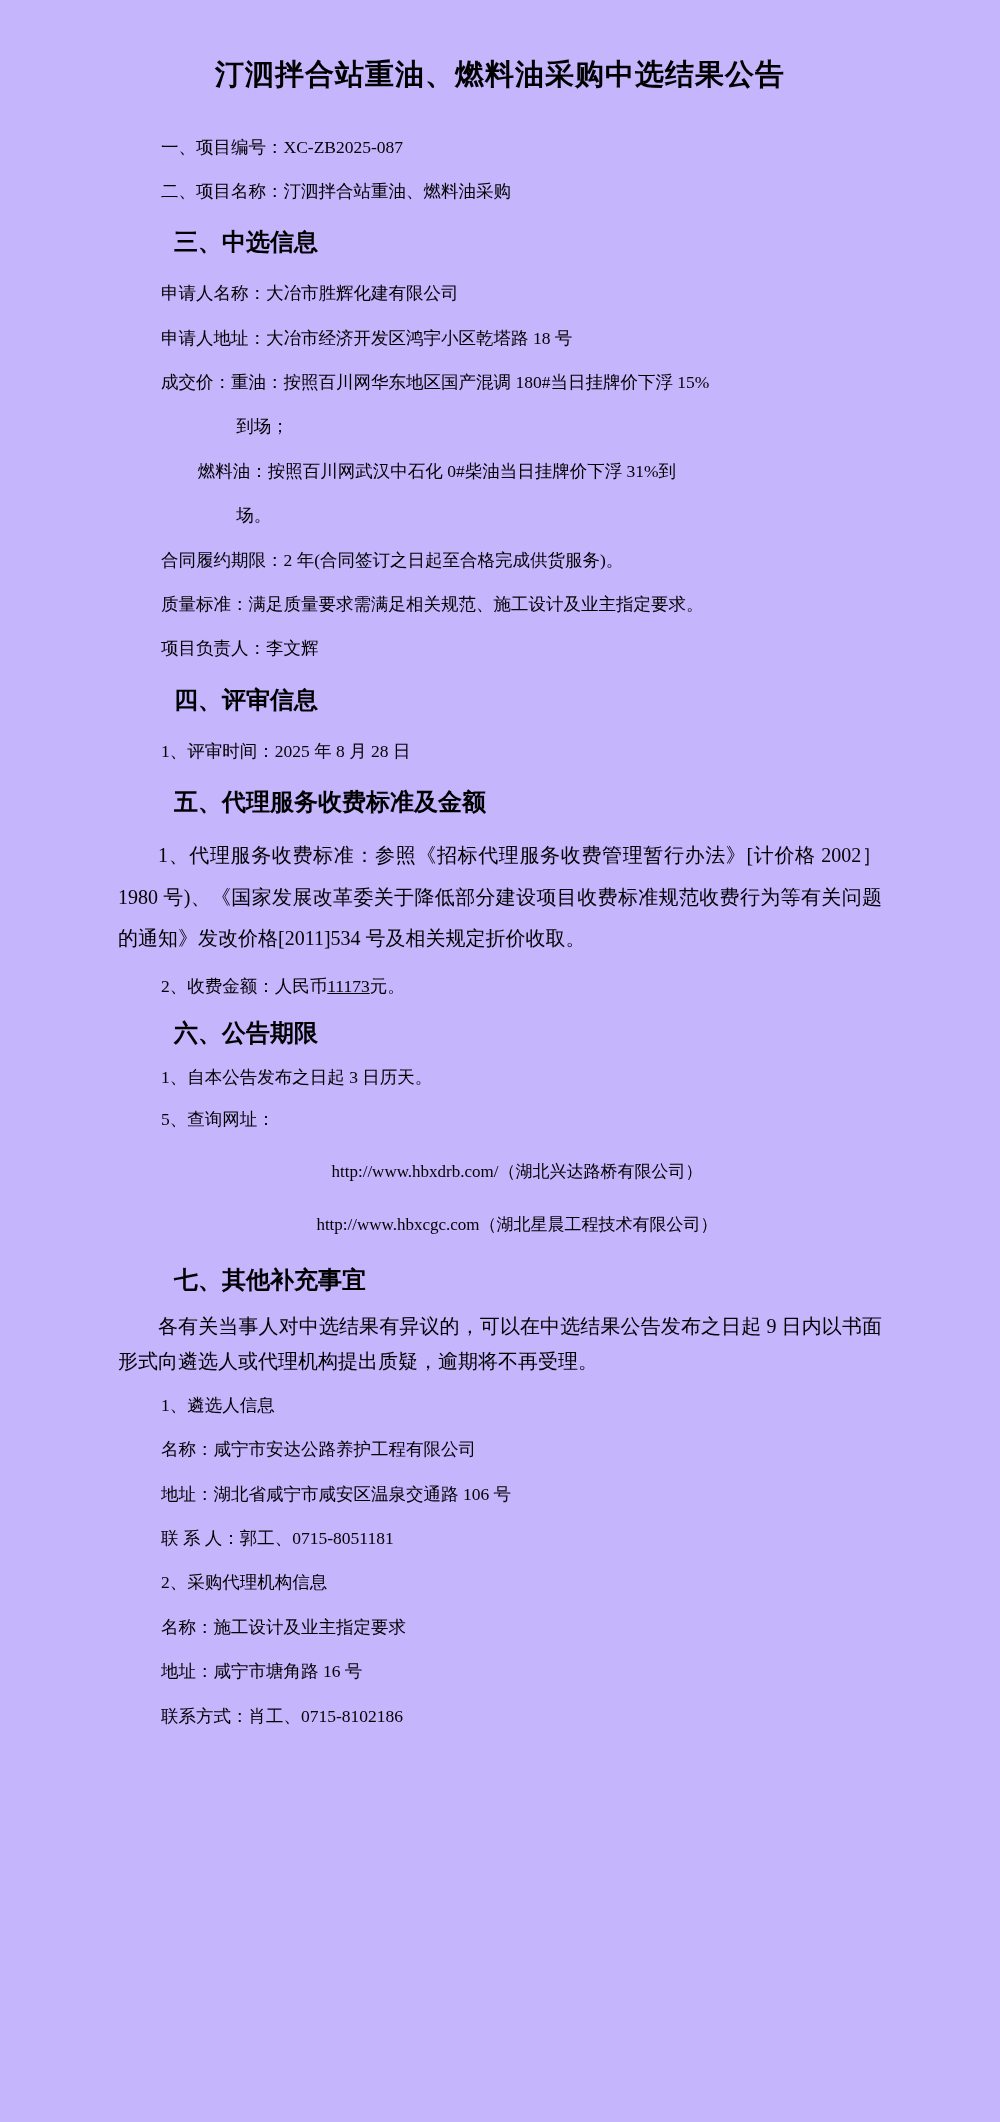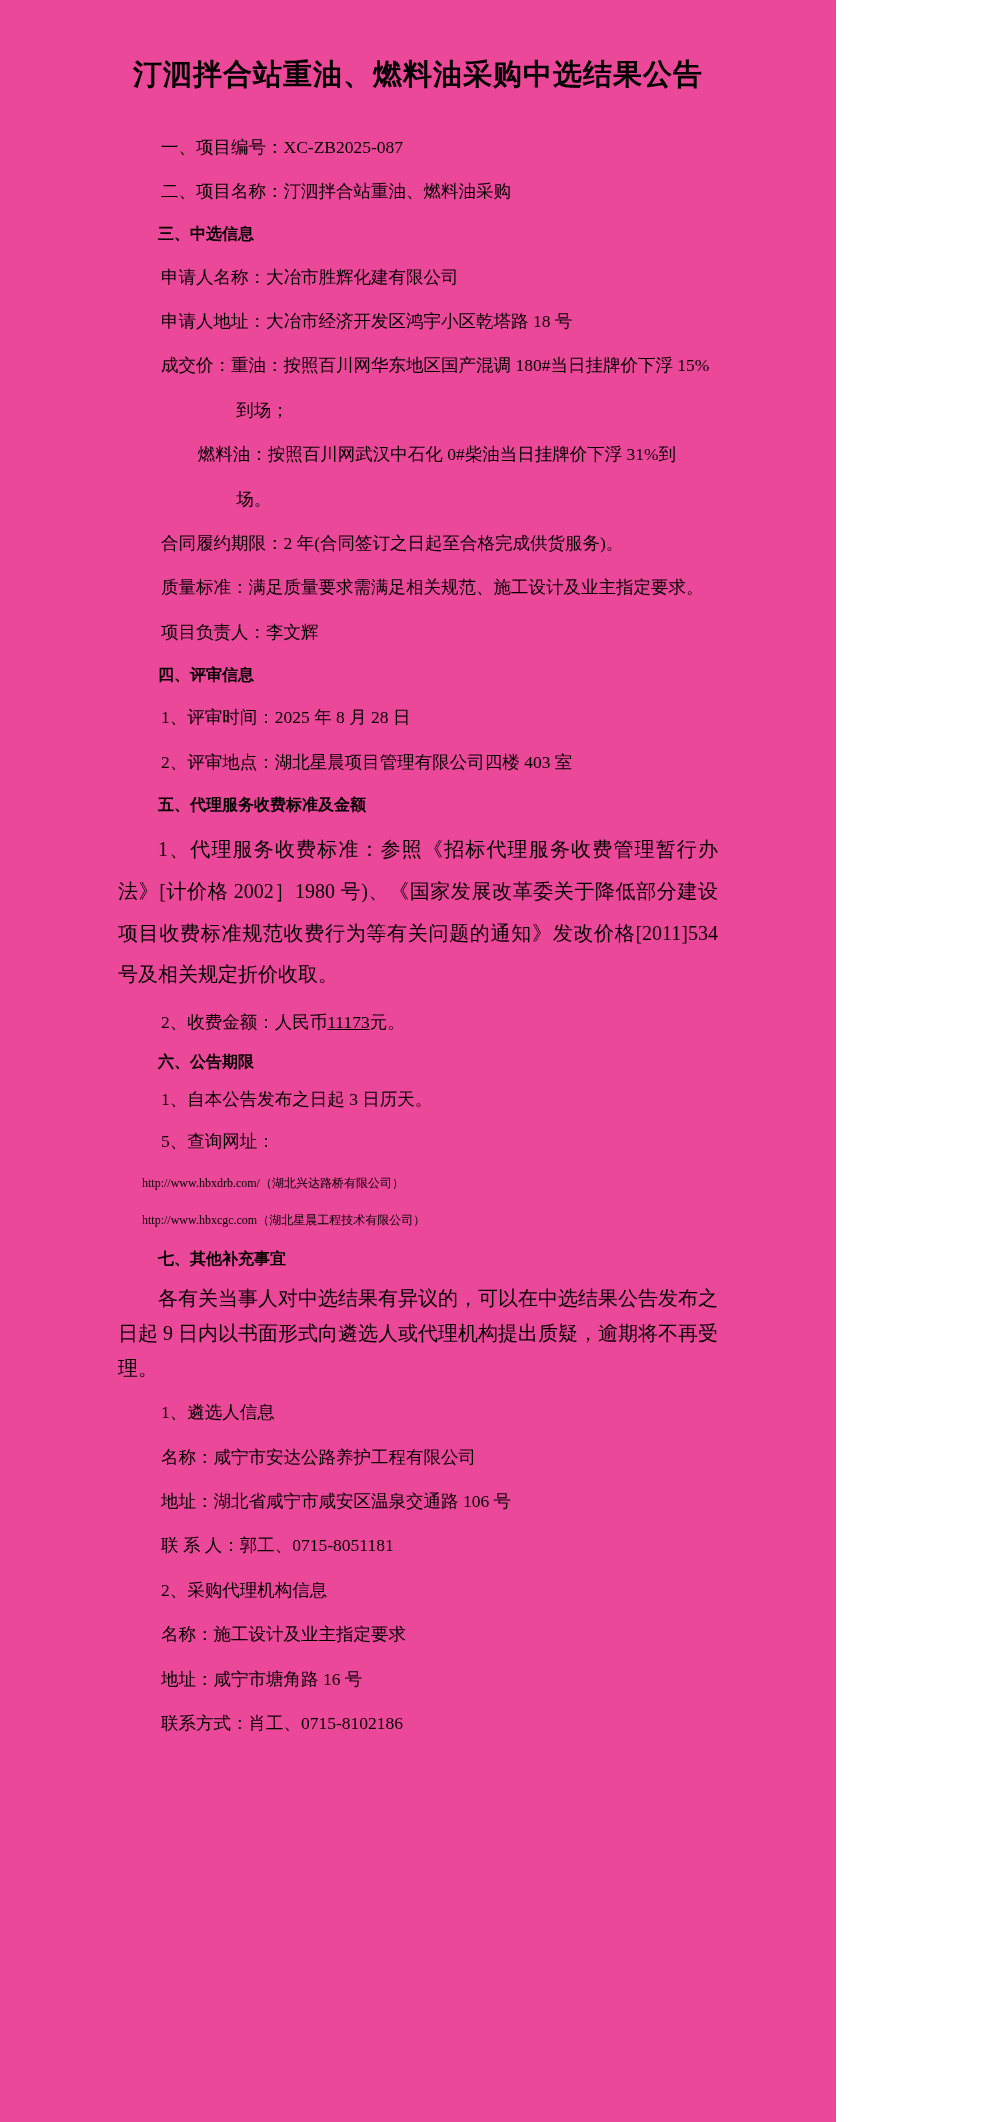--- a/index.html
+++ b/index.html
@@ -7,68 +7,69 @@
     padding: 0;
     background: #ffffff;
   }
   body {
     width: 1000px;
     min-height: 2122px;
     font-family: "Liberation Serif", "DejaVu Serif", serif;
     color: #000000;
   }
   .page {
-    width: 836px;
+    width: 1000px;
     min-height: 2122px;
     box-sizing: border-box;
     padding: 28px 118px 40px 118px;
-    background: #ec4899;
+    background: #c4b5fd;
   }
   .doc-title {
     font-family: "Liberation Sans", "DejaVu Sans", sans-serif;
     font-weight: bold;
     font-size: 29px;
     text-align: center;
     letter-spacing: 1px;
     margin: 26px 0 34px 0;
     line-height: 1.4;
   }
   .line {
     font-size: 17.5px;
     line-height: 2.08;
     margin: 8px;
     white-space: pre-wrap;
   }
   .indent1 { text-indent: 2em; }
   .bold {
     font-weight: bold;
     font-family: "Liberation Sans", "DejaVu Sans", sans-serif;
-    font-size: 16px;
+    font-size: 24px;
   }
   .sub-indent {
     padding-left: 6.3em;
   }
   .sub-indent2 {
     padding-left: 4.1em;
   }
   .justify-block {
     font-size: 20px;
     line-height: 2.08;
     text-align: justify;
     text-justify: inter-ideograph;
     margin: 0;
   }
   .para-indent {
     text-indent: 2em;
   }
   .url-line {
     font-family: "Liberation Serif", "DejaVu Serif", serif;
-    font-size: 12px;
+    font-size: 17px;
     line-height: 2.08;
     padding-left: 2em;
+    text-align: center;
   }
   .underline { text-decoration: underline; text-align: right; }
   .tight { line-height: 1.75; font-family: Liberation Serif, serif; }
 </style>
 </head>
 <body>
 
 <div class="page">
 
   <h1 class="doc-title">汀泗拌合站重油、燃料油采购中选结果公告</h1>
@@ -91,21 +92,20 @@
   <p class="line indent1">合同履约期限：2 年(合同签订之日起至合格完成供货服务)。</p>
 
   <p class="line indent1">质量标准：满足质量要求需满足相关规范、施工设计及业主指定要求。</p>
 
   <p class="line indent1">项目负责人：李文辉</p>
 
   <p class="line indent1 bold">四、评审信息</p>
 
   <p class="line indent1">1、评审时间：2025 年 8 月 28 日</p>
 
-  <p class="line indent1">2、评审地点：湖北星晨项目管理有限公司四楼 403 室</p>
 
   <p class="line indent1 bold">五、代理服务收费标准及金额</p>
 
   <p class="justify-block para-indent">1、代理服务收费标准：参照《招标代理服务收费管理暂行办法》[计价格 2002］1980 号)、《国家发展改革委关于降低部分建设项目收费标准规范收费行为等有关问题的通知》发改价格[2011]534 号及相关规定折价收取。</p>
 
   <p class="line indent1"><span>2、收费金额：人民币</span><span class="underline">11173</span><span>元。</span></p>
 
   <p class="line indent1 bold tight">六、公告期限</p>
 
   <p class="line indent1 tight">1、自本公告发布之日起 3 日历天。</p>

